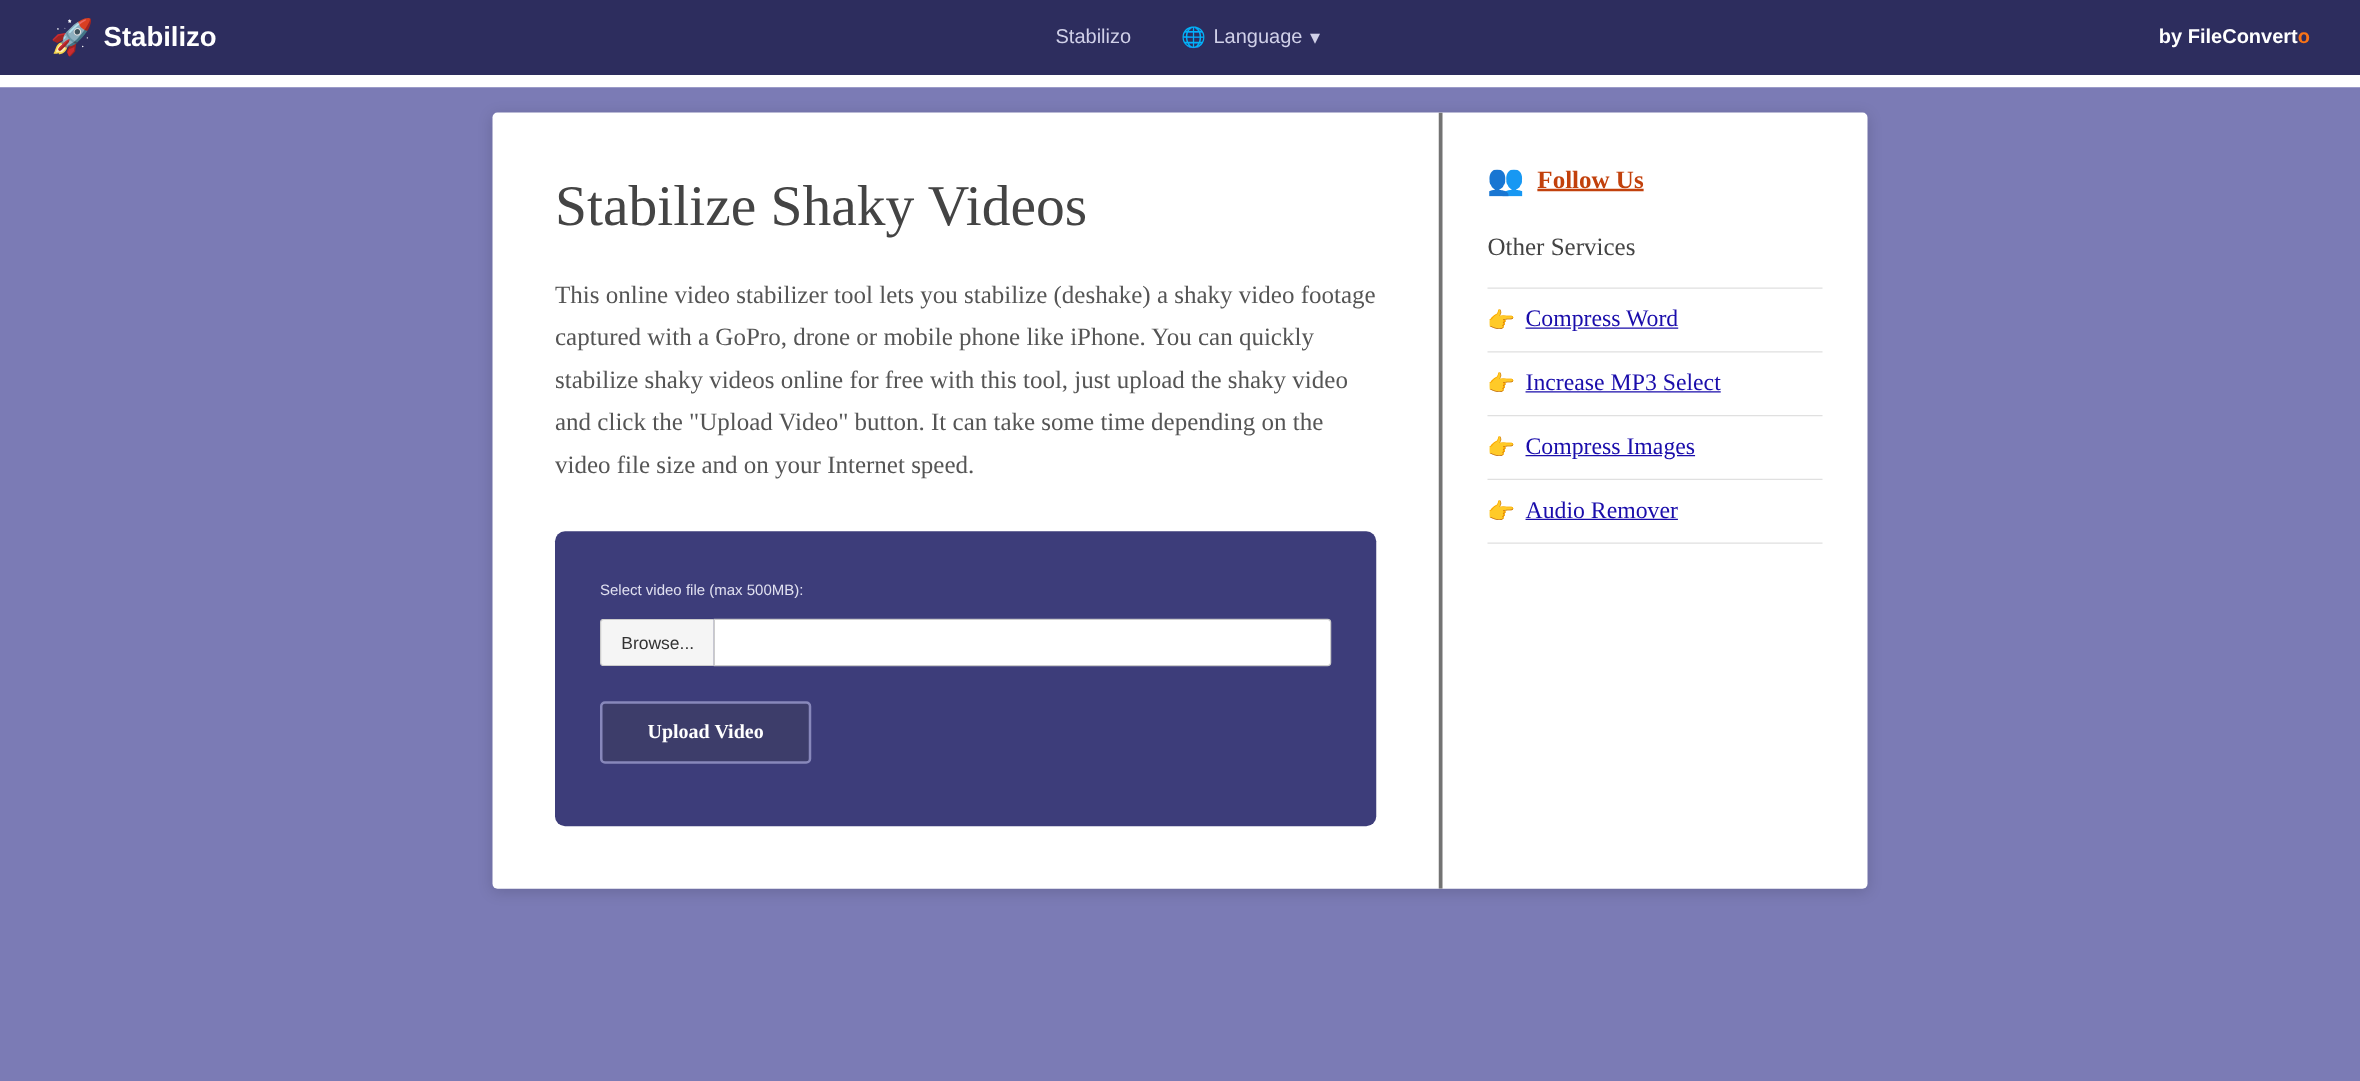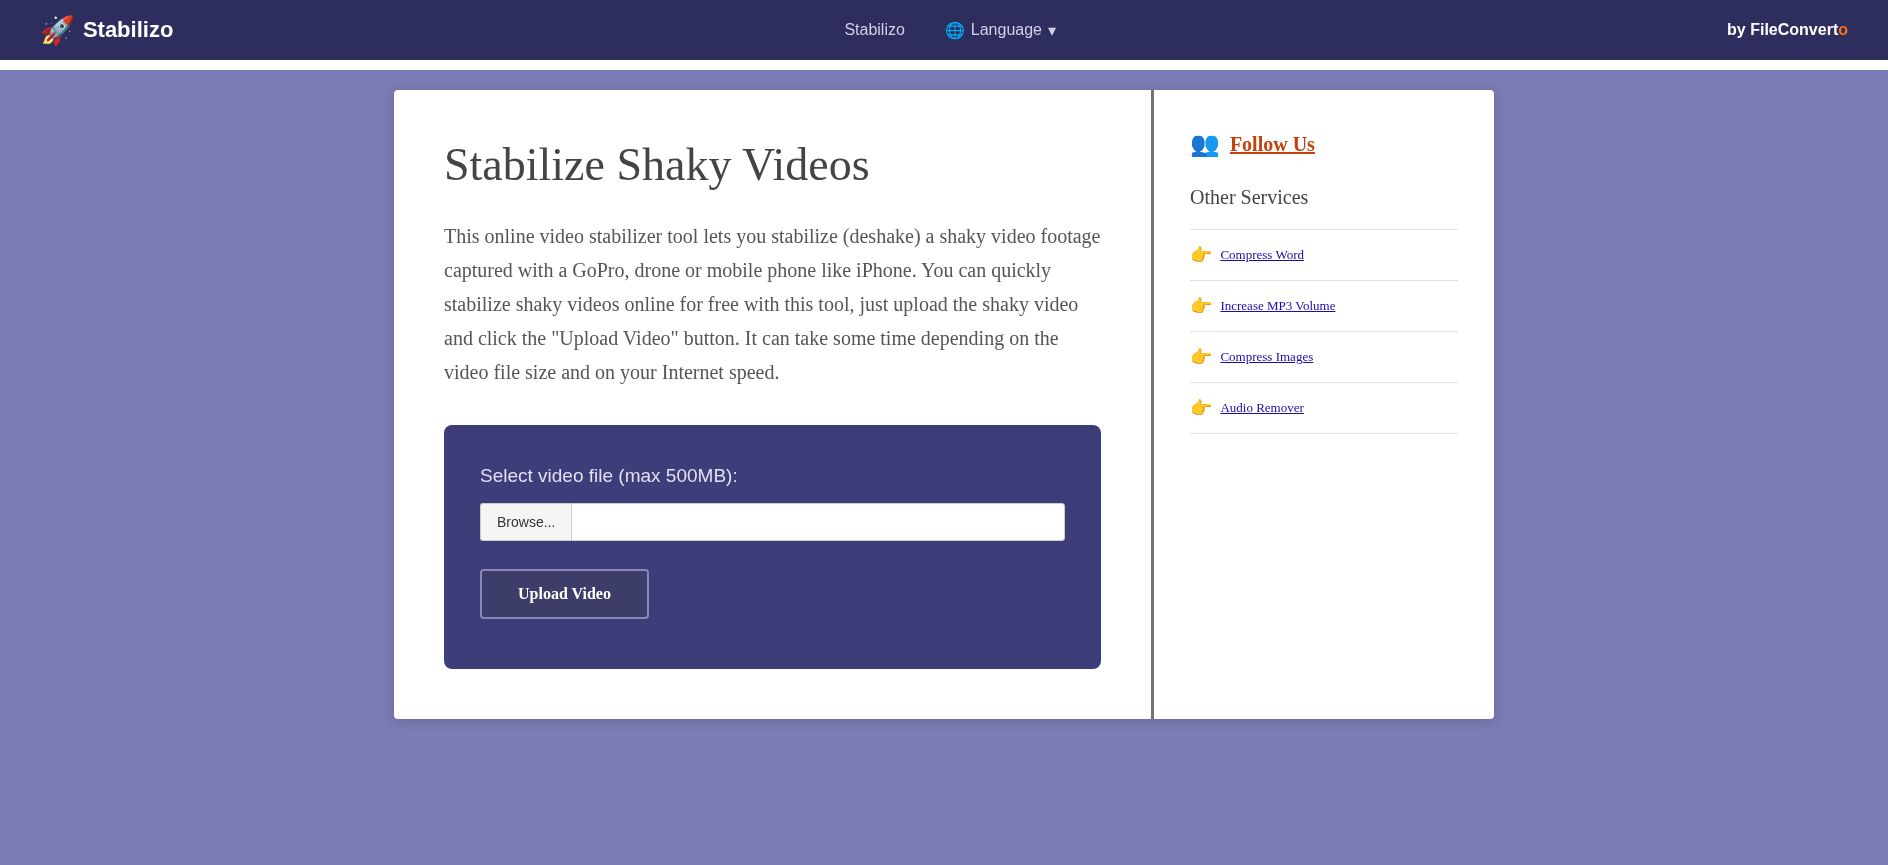--- a/index.html
+++ b/index.html
@@ -115,21 +115,21 @@
 
     
     .upload-box {
       background: #3d3d7a;
       border-radius: 8px;
       padding: 40px 36px 50px 36px;
     }
 
     .upload-label {
       color: #e0e0f0;
-      font-size: 19px;
+      font-size: 12px;
       margin-bottom: 16px;
       font-family: Arial, sans-serif;
       display: block;
     }
 
     .file-input-row {
       display: flex;
       align-items: center;
       margin-bottom: 28px;
     }
@@ -216,21 +216,21 @@
 
     .service-item:last-child {
       border-bottom: 1px solid #e0e0e0;
     }
 
     .service-icon {
       font-size: 18px;
     }
 
     .service-link-text {
-      font-size: 13px;
+      font-size: 19px;
       color: #1a0dab;
       text-decoration: underline;
       font-family: Georgia, serif;
     }
   </style>
 </head>
 <body>
 
 <header class="header">
   <a class="header-logo" href="#">
@@ -276,21 +276,21 @@
       </div>
 
       <div class="other-services-title">Other Services</div>
 
       <a class="service-item" href="#">
         <span class="service-icon">👉</span>
         <span class="service-link-text">Compress Word</span>
       </a>
       <a class="service-item" href="#">
         <span class="service-icon">👉</span>
-        <span class="service-link-text">Increase MP3 Volume</span>
+        <span class="service-link-text">Increase MP3 Select</span>
       </a>
       <a class="service-item" href="#">
         <span class="service-icon">👉</span>
         <span class="service-link-text">Compress Images</span>
       </a>
       <a class="service-item" href="#">
         <span class="service-icon">👉</span>
         <span class="service-link-text">Audio Remover</span>
       </a>
     </div>

